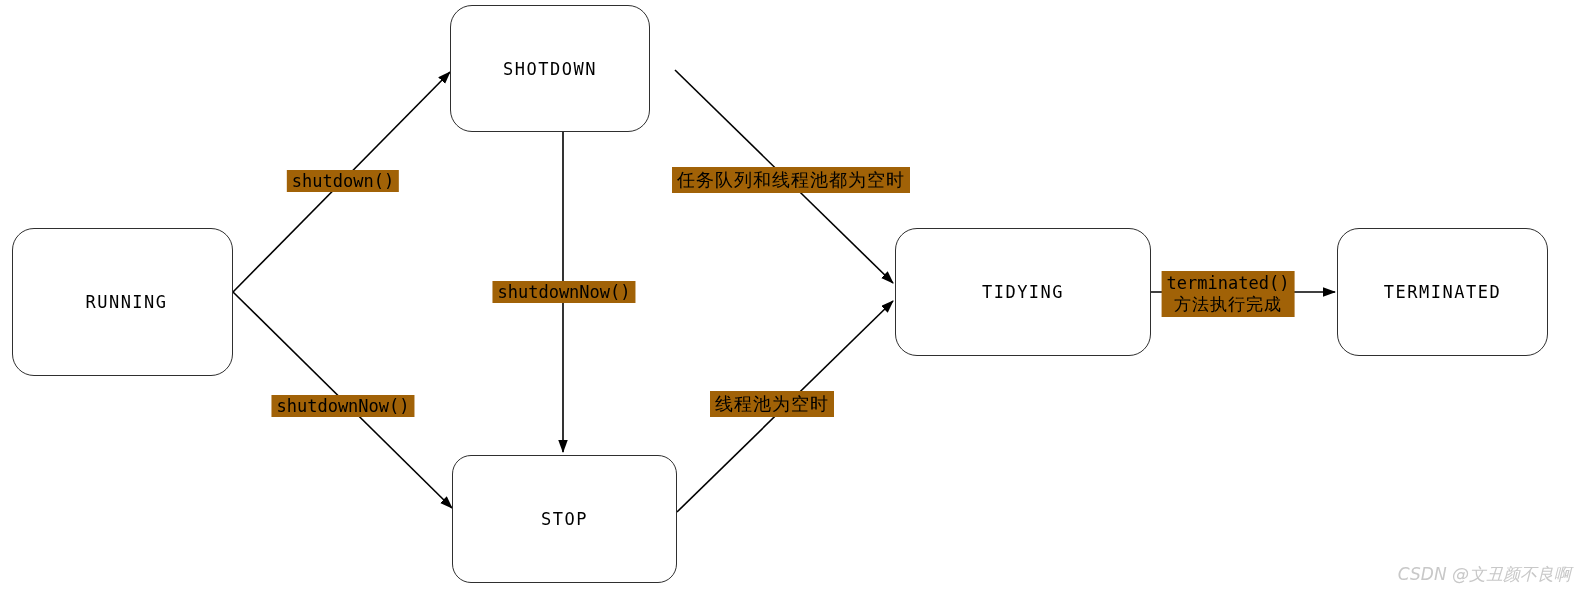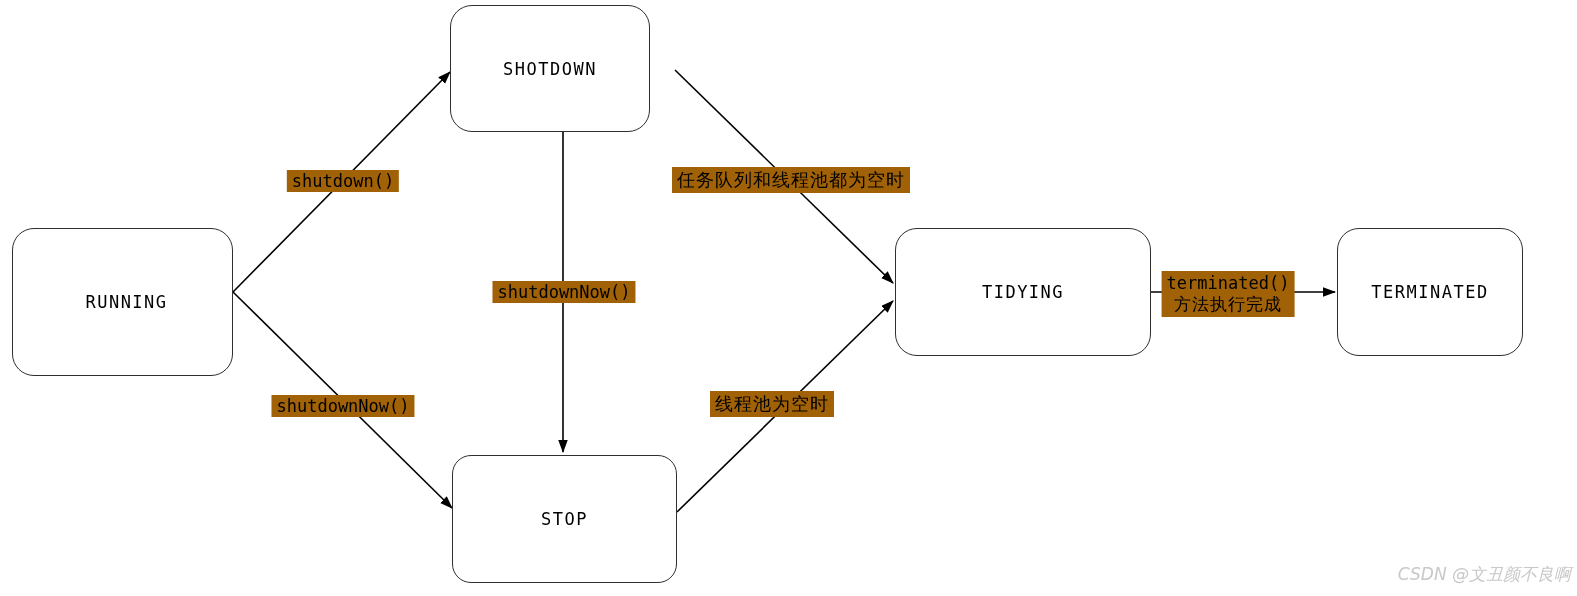--- a/index.html
+++ b/index.html
@@ -27,21 +27,21 @@
     align-items: center;
     justify-content: center;
     font-size: 17px;
     letter-spacing: 1.5px;
     color: #000000;
   }
   .s-running    { left: 12px;   top: 228px; width: 221px; height: 148px; padding-left: 8px; }
   .s-shotdown   { left: 450px;  top: 5px;   width: 200px; height: 127px; }
   .s-stop       { left: 452px;  top: 455px; width: 225px; height: 128px; border-radius: 19px; }
   .s-tidying    { left: 895px;  top: 228px; width: 256px; height: 128px; }
-  .s-terminated { left: 1337px; top: 228px; width: 186px; height: 128px; }
+  .s-terminated { left: 1337px; top: 228px; width: 211px; height: 128px; }
   .edge-label {
     position: absolute;
     transform: translate(-50%, -50%);
     background: #a16207;
     padding: 1px 5px;
     white-space: nowrap;
     font-size: 17px;
     color: #000000;
     text-align: center;
   }

